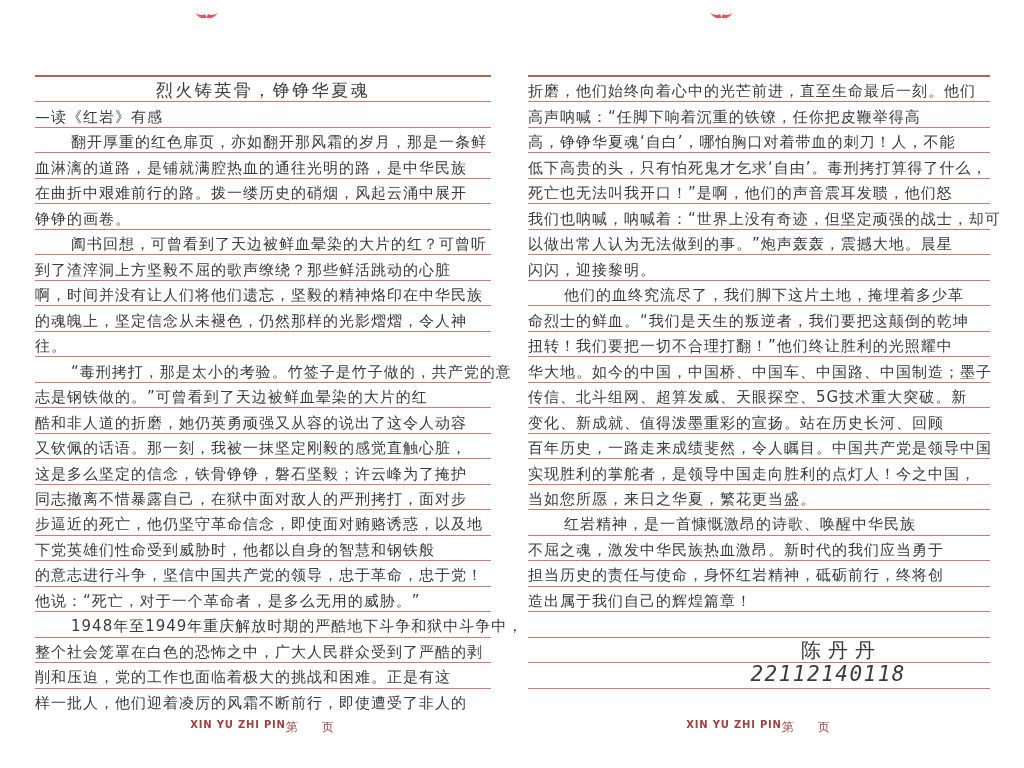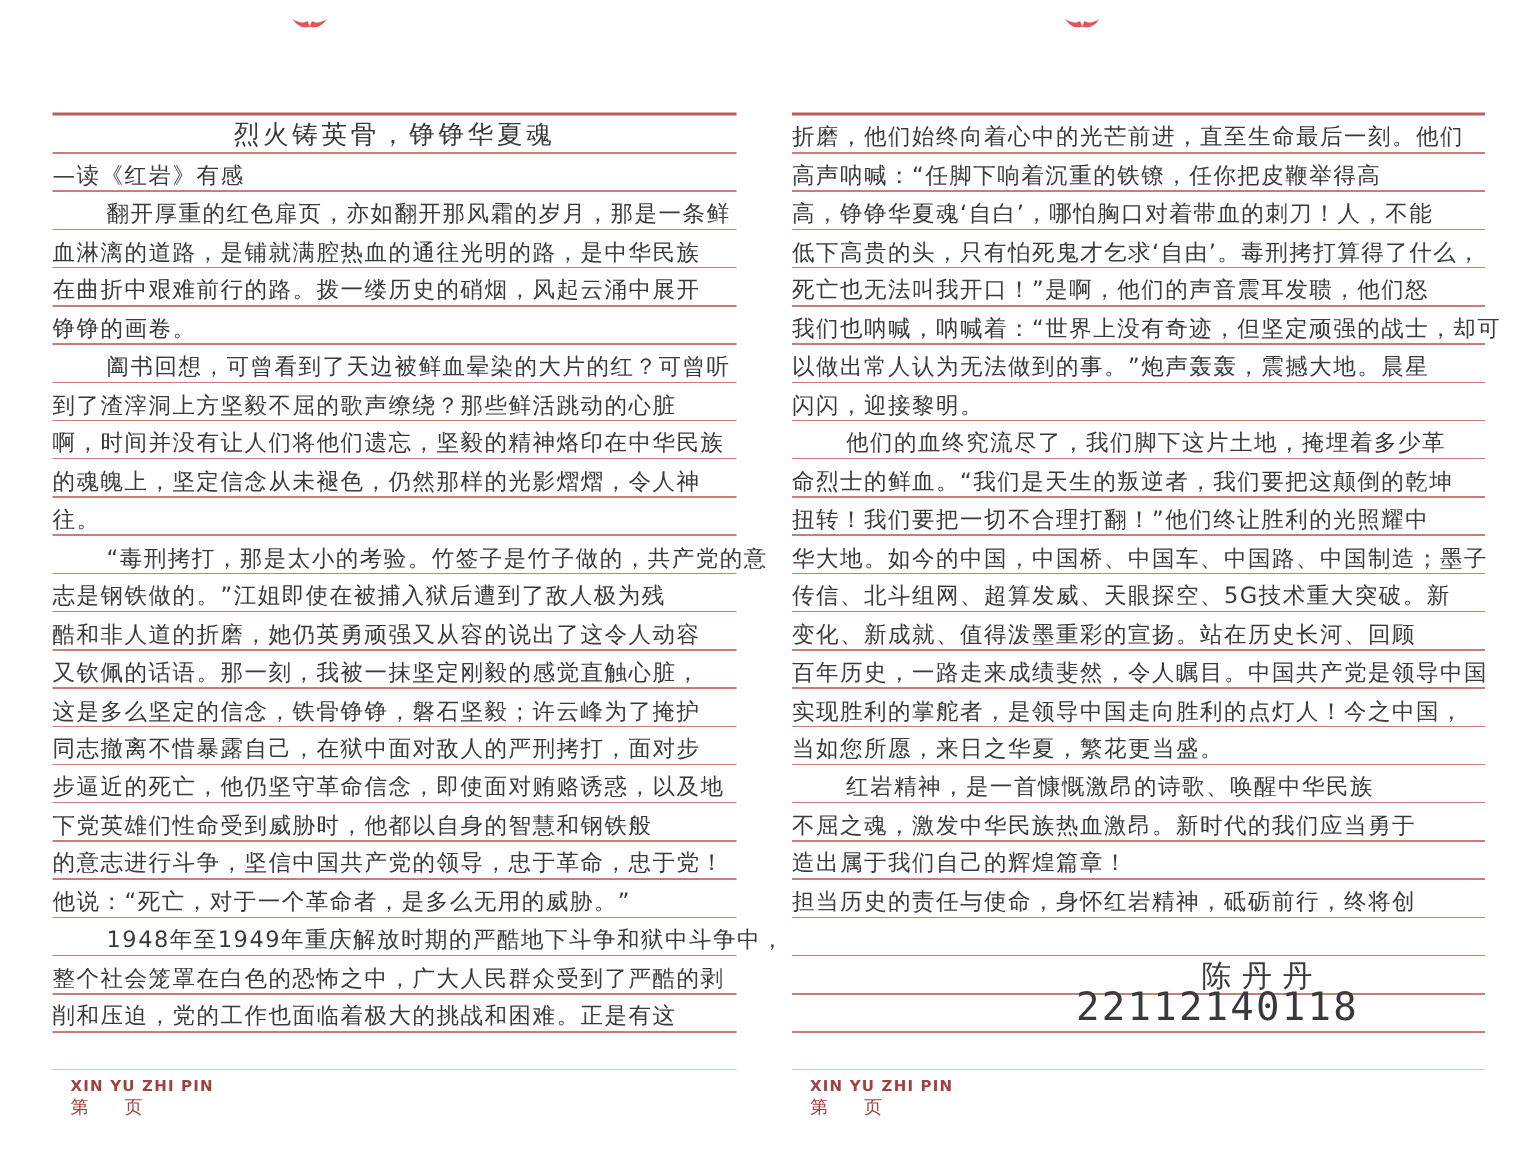--- a/index.html
+++ b/index.html
@@ -40,26 +40,27 @@
     color:var(--ink);white-space:nowrap;
   }
   .row.title{justify-content:center;}
   .row.title .hw{font-size:17px;letter-spacing:2.5px;}
   .row.subtitle{padding-right:20px;}
   .row.indent{padding-left:36px;}
   .row.signature{justify-content:flex-end;padding-right:108px;}
   .row.signature .hw{font-size:20px;letter-spacing:7px;}
   .row.studentid{justify-content:flex-end;padding-right:84px;}
   .row.studentid .hw{
-    font-size:26px;letter-spacing:1.5px;
+    font-size:21px;letter-spacing:1.5px;
     font-family:"DejaVu Sans Mono","Liberation Mono",monospace;
+    font-style:italic;
   }
   .footer{
     position:absolute;left:12px;right:14px;top:719px;
-    display:flex;justify-content:center;align-items:flex-start;flex-direction:column;
+    display:flex;justify-content:center;align-items:flex-start;
   }
   .brand{
     font-size:10px;font-weight:bold;letter-spacing:0.8px;
     color:var(--footer-red);
   }
   .pagelabel{
     font-size:12px;color:var(--footer-red);display:flex;gap:24px;
   }
 </style>
 </head>
@@ -100,21 +101,21 @@
       <div class="row normal">
         <span class="hw">的魂魄上，坚定信念从未褪色，仍然那样的光影熠熠，令人神</span>
       </div>
       <div class="row normal">
         <span class="hw">往。</span>
       </div>
       <div class="row indent">
         <span class="hw">“毒刑拷打，那是太小的考验。竹签子是竹子做的，共产党的意</span>
       </div>
       <div class="row normal">
-        <span class="hw">志是钢铁做的。”江姐即使在被捕入狱后遭到了敌人极为残</span>
+        <span class="hw">志是钢铁做的。”可曾看到了天边被鲜血晕染的大片的红</span>
       </div>
       <div class="row normal">
         <span class="hw">酷和非人道的折磨，她仍英勇顽强又从容的说出了这令人动容</span>
       </div>
       <div class="row normal">
         <span class="hw">又钦佩的话语。那一刻，我被一抹坚定刚毅的感觉直触心脏，</span>
       </div>
       <div class="row normal">
         <span class="hw">这是多么坚定的信念，铁骨铮铮，磐石坚毅；许云峰为了掩护</span>
       </div>
@@ -134,20 +135,23 @@
         <span class="hw">他说：“死亡，对于一个革命者，是多么无用的威胁。”</span>
       </div>
       <div class="row indent">
         <span class="hw">1948年至1949年重庆解放时期的严酷地下斗争和狱中斗争中，</span>
       </div>
       <div class="row normal">
         <span class="hw">整个社会笼罩在白色的恐怖之中，广大人民群众受到了严酷的剥</span>
       </div>
       <div class="row normal">
         <span class="hw">削和压迫，党的工作也面临着极大的挑战和困难。正是有这</span>
+      </div>
+      <div class="row normal">
+        <span class="hw">样一批人，他们迎着凌厉的风霜不断前行，即使遭受了非人的</span>
       </div>
     </div>
   <div class="footer">
     <span class="brand">XIN YU ZHI PIN</span>
     <span class="pagelabel">
       <span>第</span>
       <span>页</span>
     </span>
   </div>
 </div>
@@ -208,24 +212,24 @@
       <div class="row normal">
         <span class="hw">当如您所愿，来日之华夏，繁花更当盛。</span>
       </div>
       <div class="row indent">
         <span class="hw">红岩精神，是一首慷慨激昂的诗歌、唤醒中华民族</span>
       </div>
       <div class="row normal">
         <span class="hw">不屈之魂，激发中华民族热血激昂。新时代的我们应当勇于</span>
       </div>
       <div class="row normal">
+        <span class="hw">担当历史的责任与使命，身怀红岩精神，砥砺前行，终将创</span>
+      </div>
+      <div class="row normal">
         <span class="hw">造出属于我们自己的辉煌篇章！</span>
-      </div>
-      <div class="row normal">
-        <span class="hw">担当历史的责任与使命，身怀红岩精神，砥砺前行，终将创</span>
       </div>
       <div class="row blank">
         <span class="hw"></span>
       </div>
       <div class="row signature">
         <span class="hw">陈丹丹</span>
       </div>
       <div class="row studentid">
         <span class="hw">22112140118</span>
       </div>

